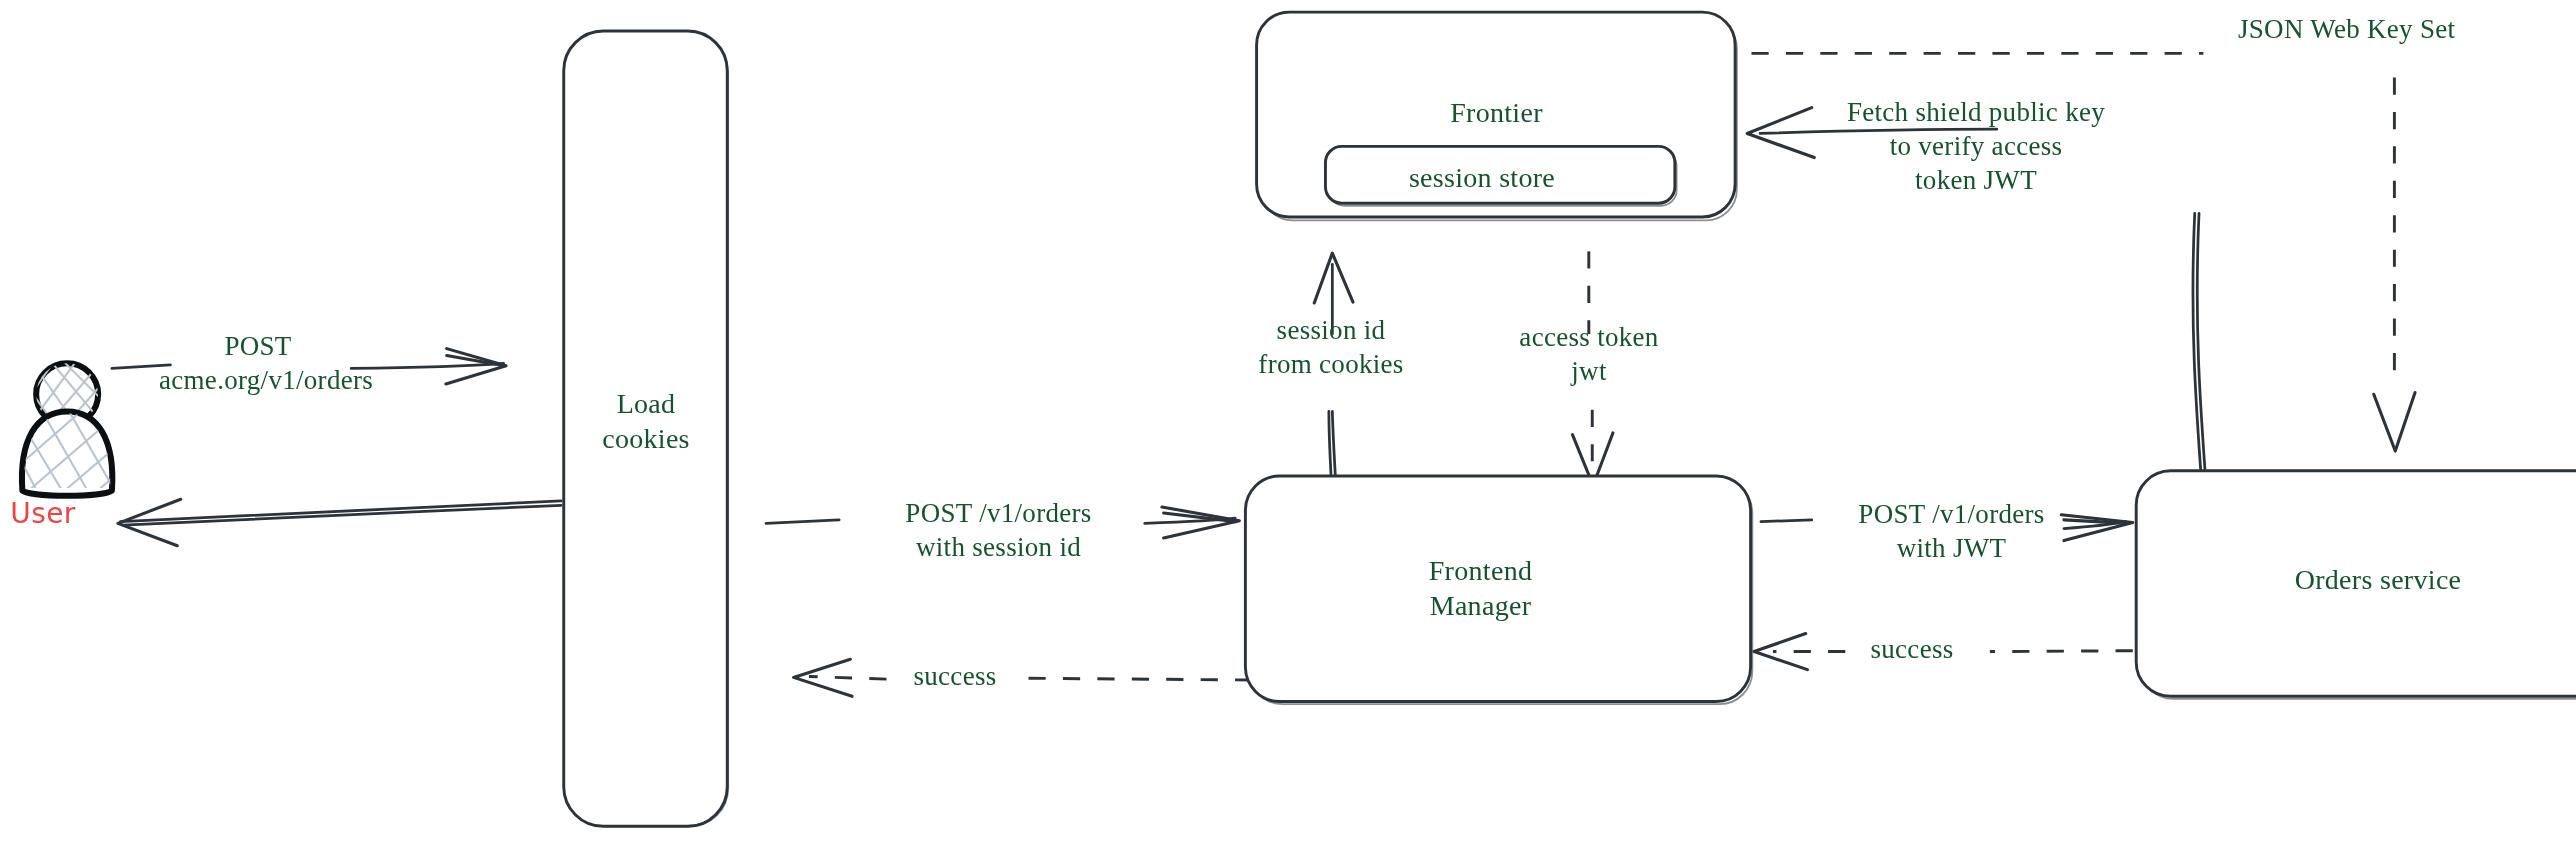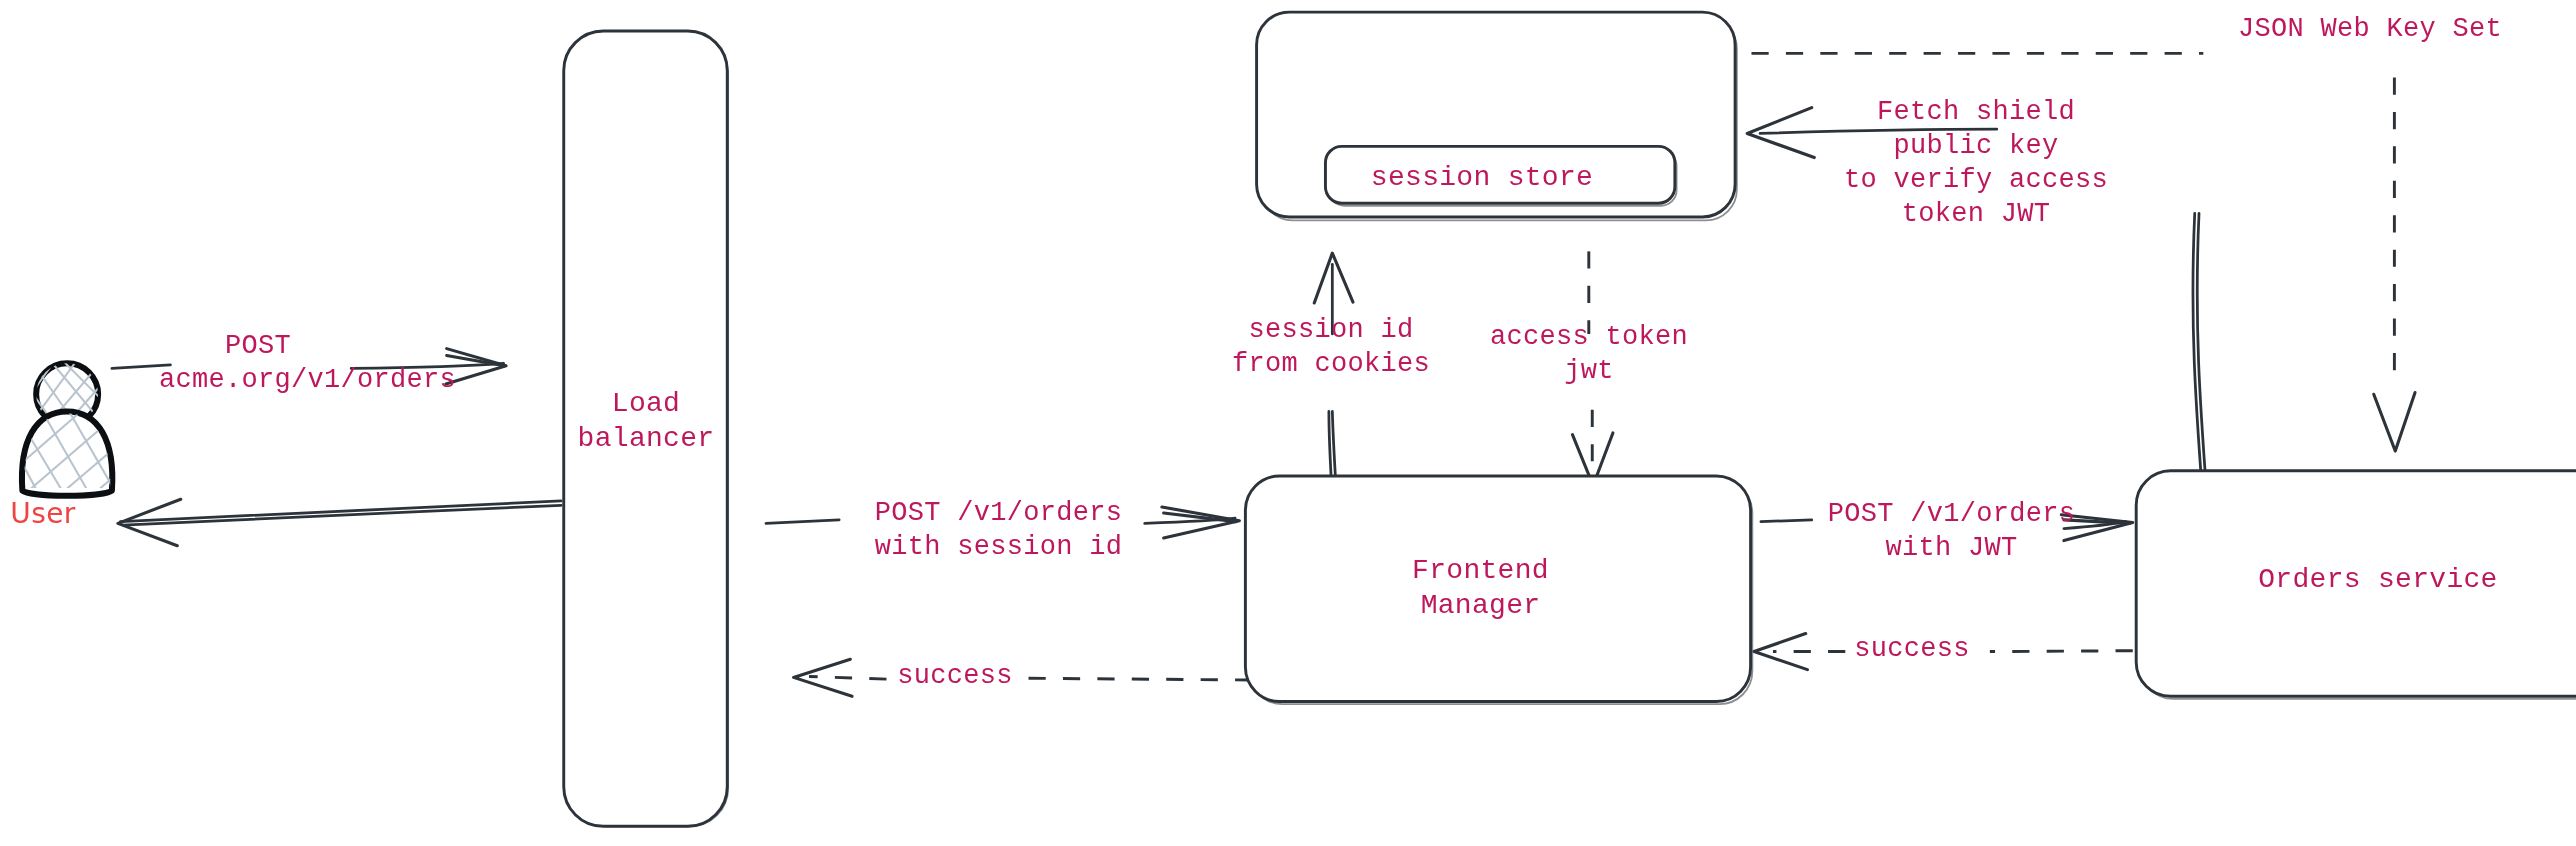--- a/index.html
+++ b/index.html
@@ -19,22 +19,22 @@
   #canvas svg.layer {
     position: absolute;
     inset: 0;
     width: 2576px;
     height: 847px;
     overflow: visible;
   }
   .node-label,
   .edge-label {
     position: absolute;
-    color: #be185d;
-    font-family: Liberation Mono, monospace;
+    color: #14532d;
+    font-family: Liberation Serif, serif;
     text-align: center;
     line-height: 1.26;
     white-space: pre-line;
     letter-spacing: 0.3px;
     pointer-events: none;
   }
   .node-label { font-size: 28px; }
   .edge-label { font-size: 27px; }
   .label-user {
     position: absolute;
@@ -226,22 +226,23 @@
 
     <g>
       <rect x="2487" y="552" width="560" height="260" rx="38" ry="38" class="stroke-box-ghost"></rect>
       <rect x="2482" y="547" width="562" height="262" rx="40" ry="40" class="stroke-box"></rect>
     </g>
   </svg>
 
   <div class="label-user" style="left:10.3px; top:497px;">User</div>
 
   <div class="node-label" style="left:564px; top:386px; width:164px;">Load
-balancer</div>
-
+cookies</div>
+
+  <div class="node-label" style="left:1257px; top:95px; width:479px;">Frontier</div>
 
   <div class="node-label" style="left:1325px; top:160px; width:314px;">session store</div>
 
   <div class="node-label" style="left:1245px; top:553px; width:471px;">Frontend
 Manager</div>
 
   <div class="node-label" style="left:2136px; top:562px; width:484px;">Orders service</div>
 
   <div class="edge-label" style="left:159px; top:329px; width:198px;">POST
 acme.org/v1/orders</div>

